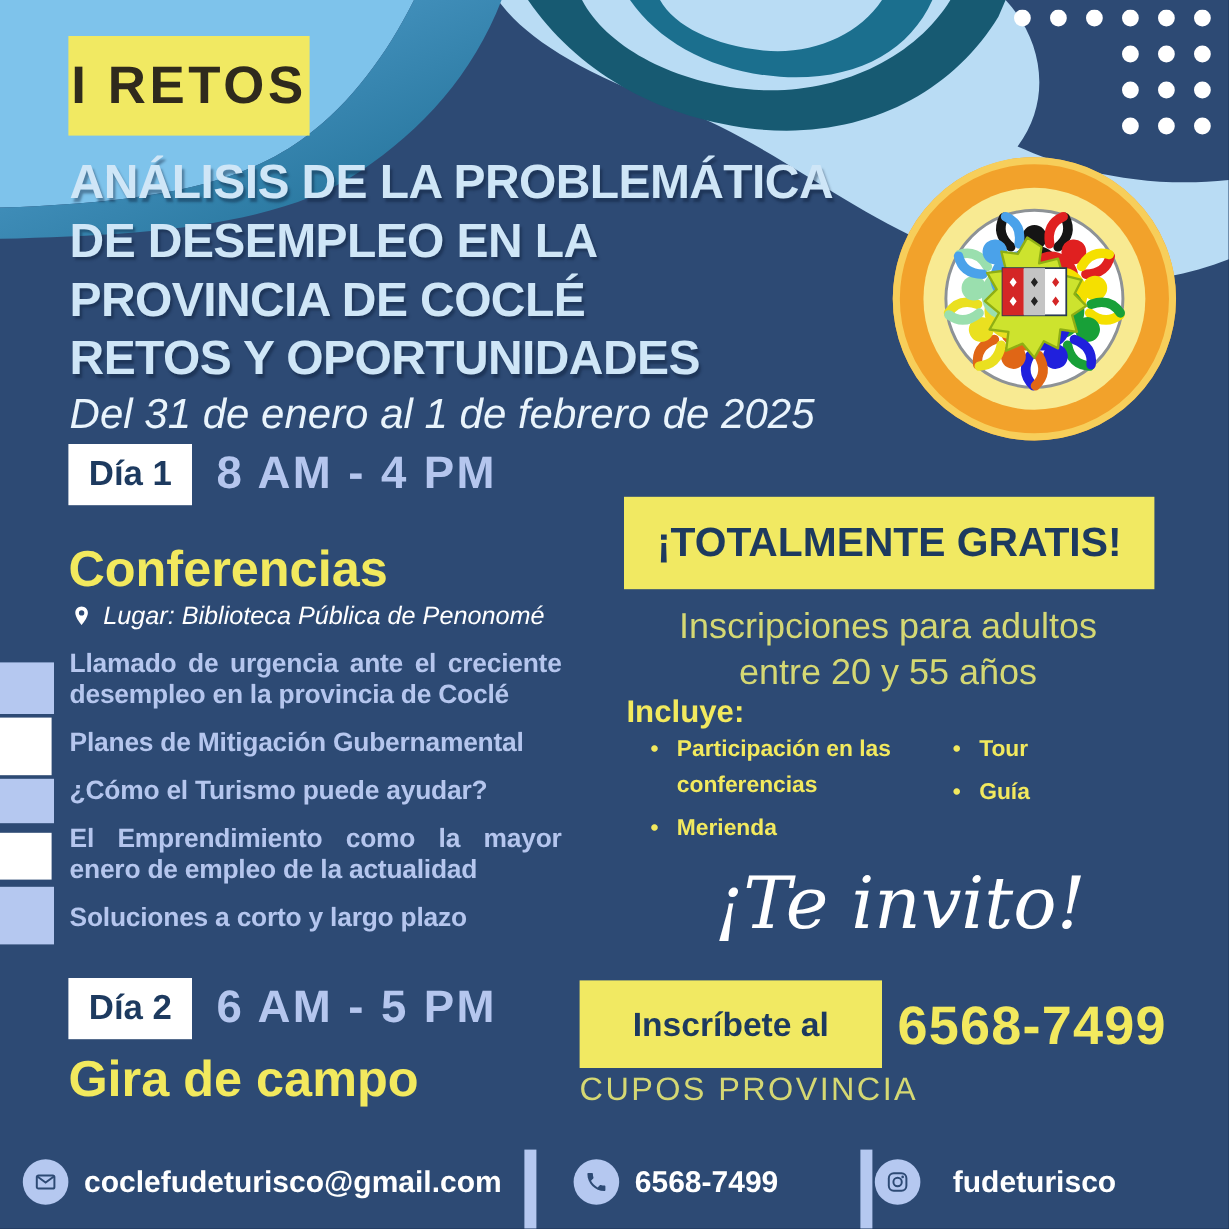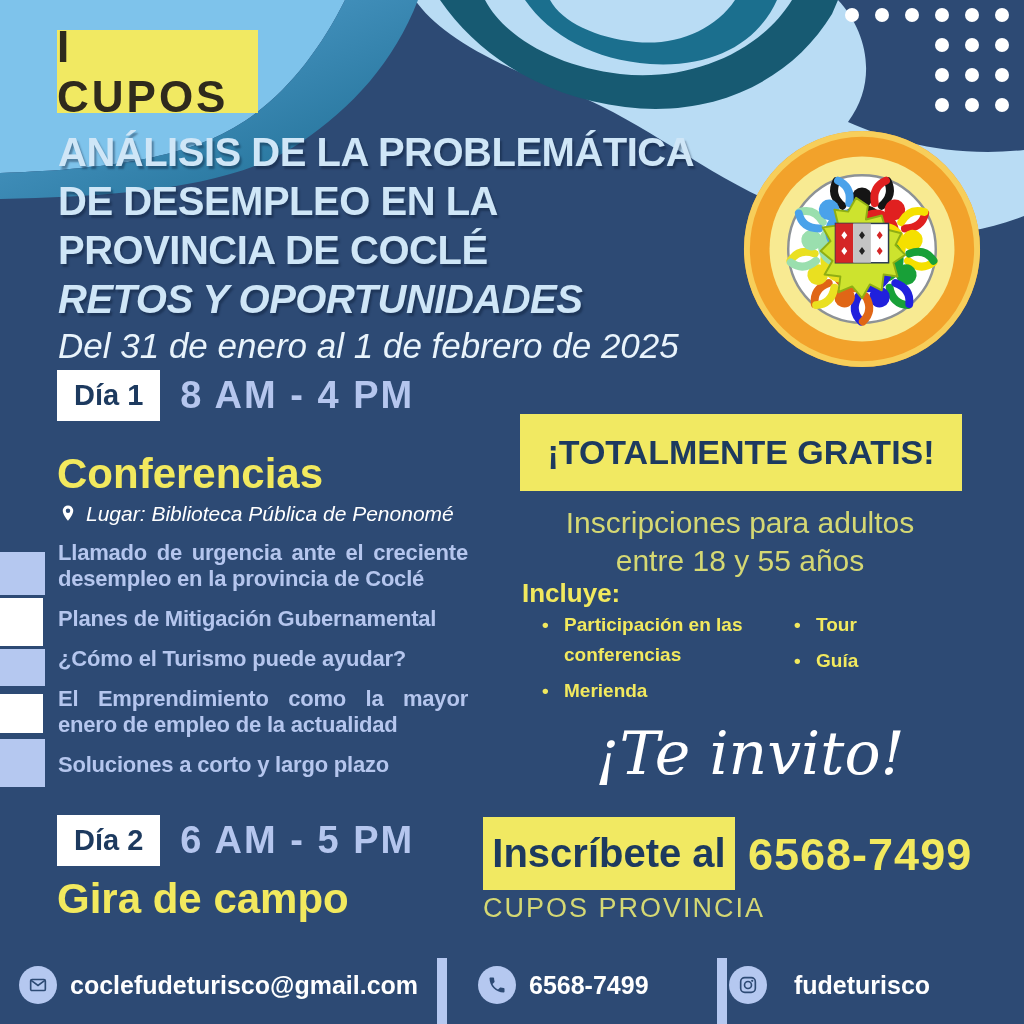--- a/index.html
+++ b/index.html
@@ -18,21 +18,21 @@
   .foro-badge{
     position:absolute;left:57px;top:30px;width:201px;height:83px;
     background:#f1e962;color:#2f2a1d;font-size:44px;font-weight:700;
     letter-spacing:3px;display:flex;align-items:center;justify-content:center;
   }
 
   
   .title{position:absolute;left:58px;top:128px;color:#cfe6f7;font-weight:700;
     font-size:40px;line-height:49px;letter-spacing:-0.5px;white-space:nowrap;
     text-shadow:2px 3px 2px rgba(10,25,50,.40);}
-  .title .it{font-style:italic;}
+  .title .it{}
   .date-line{position:absolute;left:58px;top:326px;color:#e9f4fc;font-style:italic;
     font-size:35px;white-space:nowrap;}
 
   
   .day-row{position:absolute;left:57px;display:flex;align-items:center;gap:20px;}
   .day1-row{top:370px;} .day2-row{top:815px;}
   .day-badge{background:#ffffff;color:#1d3a5f;font-weight:700;font-size:29px;
     padding:9px 17px;white-space:nowrap;}
   .day-time{color:#b5c6ee;font-weight:700;font-size:38px;letter-spacing:2px;white-space:nowrap;}
   .section-title{position:absolute;left:57px;color:#f2e95e;font-weight:700;font-size:42px;white-space:nowrap;}
@@ -61,21 +61,21 @@
   .inc-col{list-style:none;margin:0;padding:0;}
   .inc-col.c1{width:238px;} .inc-col.c2{width:180px;}
   .inc-col li{color:#f2e95e;font-weight:700;font-size:19px;line-height:30px;
     padding-left:24px;position:relative;margin-bottom:6px;}
   .inc-col li::before{content:"•";position:absolute;left:2px;}
 
   .invite{position:absolute;left:560px;top:718px;width:380px;text-align:center;
     color:#ffffff;font-family:"DejaVu Serif",serif;font-style:italic;font-size:60px;}
 
   .cta-box{position:absolute;left:483px;top:817px;width:252px;height:73px;
-    background:#f1e962;color:#1d3a5f;font-weight:700;font-size:40px;
+    background:#f1e962;color:#1d3a5f;font-weight:700;font-size:28px;
     display:flex;align-items:center;justify-content:center;white-space:nowrap;}
   .cta-phone{position:absolute;left:748px;top:822px;width:250px;height:66px;
     color:#f2e95e;font-weight:700;font-size:45px;display:flex;align-items:center;
     letter-spacing:1px;white-space:nowrap;}
   .cta-note{position:absolute;left:483px;top:893px;color:#d5d873;font-size:27px;
     letter-spacing:2px;white-space:nowrap;}
 
   
   .contact{position:absolute;display:flex;align-items:center;gap:13px;top:966px;}
   .contact .label{color:#ffffff;font-weight:700;font-size:25px;white-space:nowrap;}
@@ -148,21 +148,21 @@
     <g transform="translate(-27,-26)">
       <rect x="0" y="0" width="54" height="40" fill="#ffffff" stroke="#2a3a52" stroke-width="1.5"></rect>
       <rect x="0" y="0" width="18" height="40" fill="#d42626"></rect>
       <rect x="18" y="0" width="18" height="40" fill="#c4c4c4"></rect>
       <path d="M9,8 L12,12 L9,16 L6,12 Z M9,24 L12,28 L9,32 L6,28 Z" fill="#ffffff"></path>
       <path d="M27,8 L30,12 L27,16 L24,12 Z M27,24 L30,28 L27,32 L24,28 Z" fill="#222222"></path>
       <path d="M45,8 L48,12 L45,16 L42,12 Z M45,24 L48,28 L45,32 L42,28 Z" fill="#d42626"></path>
     </g>
   </svg>
 
-  <div class="foro-badge">I CUPOS</div>
+  <div class="foro-badge">I RETOS</div>
 
   <div class="title">
     <div>ANÁLISIS DE LA PROBLEMÁTICA</div>
     <div>DE DESEMPLEO EN LA</div>
     <div>PROVINCIA DE COCLÉ</div>
     <div class="it">RETOS Y OPORTUNIDADES</div>
   </div>
   <div class="date-line">Del 31 de enero al 1 de febrero de 2025</div>
 
   <div class="day-row day1-row">
@@ -195,21 +195,21 @@
 
   <div class="day-row day2-row">
     <span class="day-badge">Día 2</span>
     <span class="day-time">6 AM - 5 PM</span>
   </div>
   <div class="section-title gira-title">Gira de campo</div>
 
   <div class="gratis">¡TOTALMENTE GRATIS!</div>
   <div class="eligibility">
     <div>Inscripciones para adultos</div>
-    <div>entre 18 y 55 años</div>
+    <div>entre 20 y 55 años</div>
   </div>
   <div class="incluye">Incluye:</div>
   <div class="inc-cols">
     <ul class="inc-col c1">
       <li>Participación en las conferencias</li>
       <li>Merienda</li>
     </ul>
     <ul class="inc-col c2">
       <li>Tour</li>
       <li>Guía</li>

